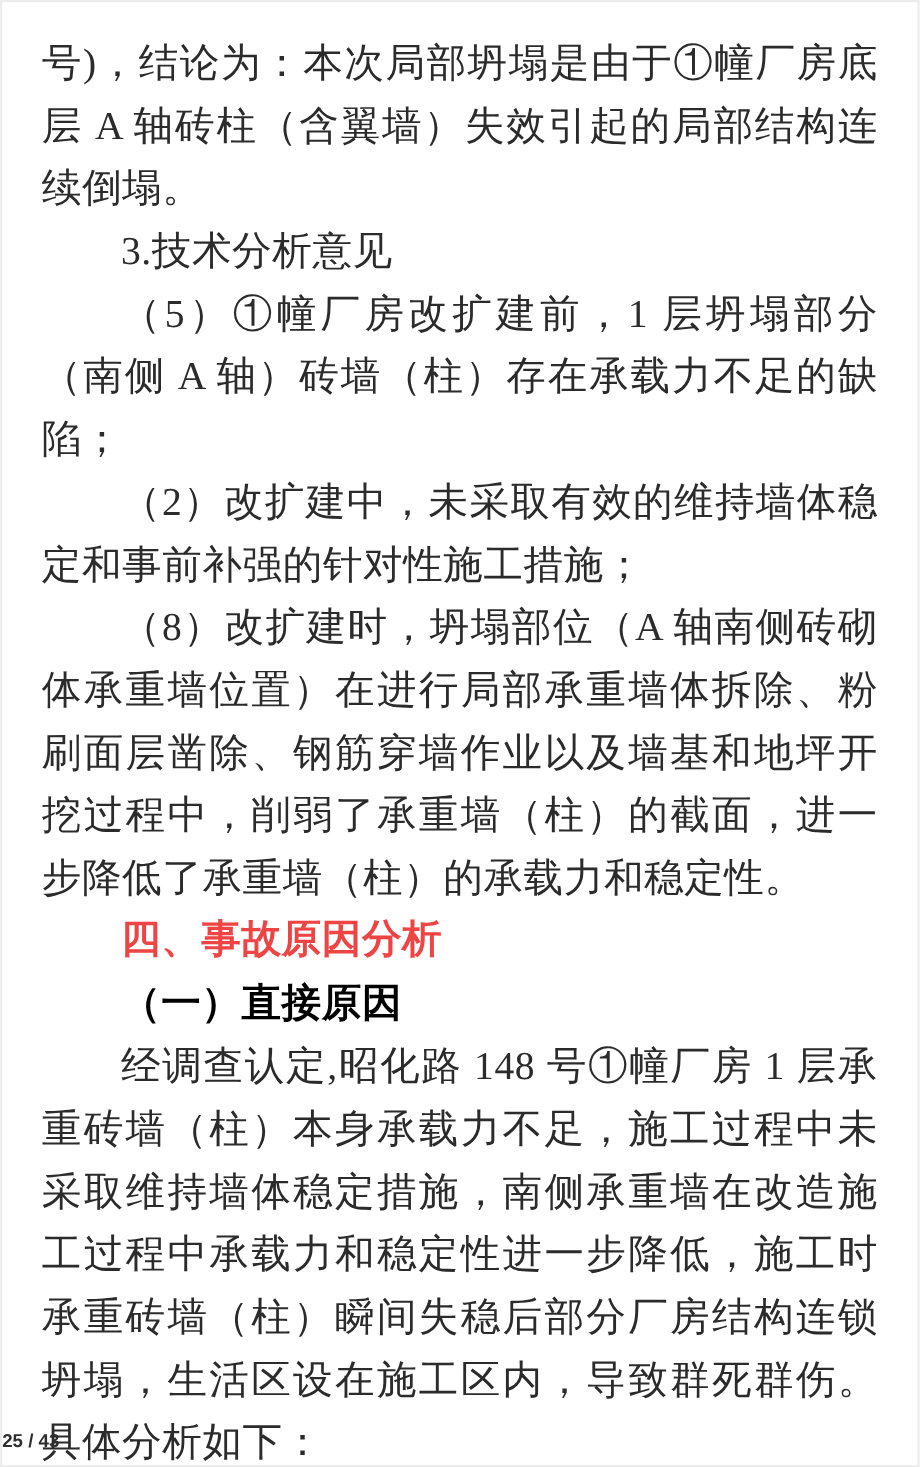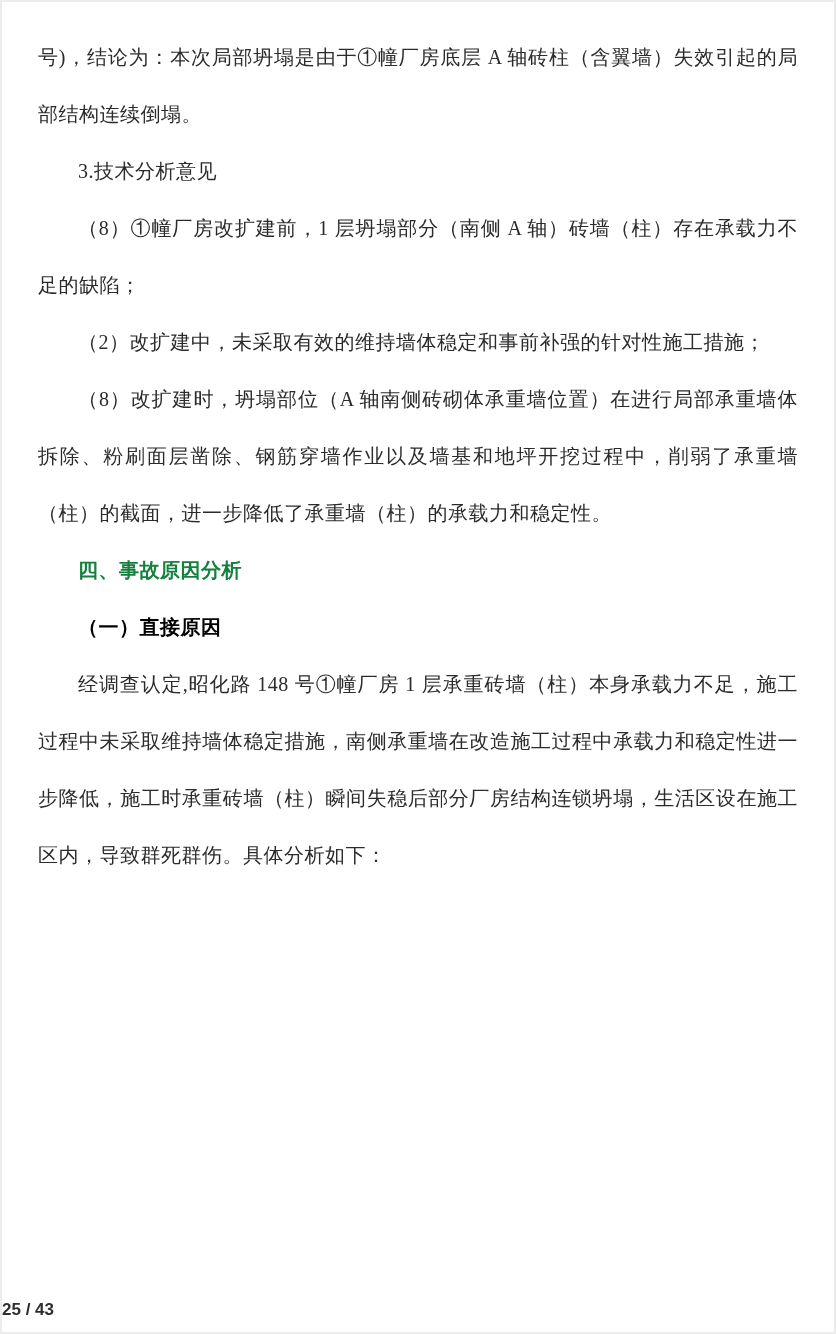--- a/index.html
+++ b/index.html
@@ -20,31 +20,31 @@
     color: #2b2b2b;
   }
   .content {
     position: absolute;
     left: 36px;
     right: 36px;
     top: 27px;
   }
   .content p {
     margin: 0;
-    font-size: 20px;
+    font-size: 36px;
     line-height: 57px;
     letter-spacing: 0.5px;
     text-align: justify;
     text-justify: inter-ideograph;
   }
   .content p.indent { text-indent: 2em; }
   .content p.heading1 {
-    font-family: Liberation Sans, sans-serif;
+    font-family: Liberation Mono, monospace;
     font-weight: 700;
-    color: #15803d;
+    color: #ef4444;
   }
   .content p.heading2 {
     font-weight: 700;
     color: #000000;
   }
   .footer {
     position: absolute;
     left: 0;
     right: 0;
     bottom: 12px;
@@ -54,21 +54,21 @@
     color: #2e2e2e;
   }
 </style>
 </head>
 <body>
 
 <div class="page">
   <main class="content" id="paragraphs">
       <p class="body">号)，结论为：本次局部坍塌是由于①幢厂房底层 A 轴砖柱（含翼墙）失效引起的局部结构连续倒塌。</p>
       <p class="body indent">3.技术分析意见</p>
-      <p class="body indent">（8）①幢厂房改扩建前，1 层坍塌部分（南侧 A 轴）砖墙（柱）存在承载力不足的缺陷；</p>
+      <p class="body indent">（5）①幢厂房改扩建前，1 层坍塌部分（南侧 A 轴）砖墙（柱）存在承载力不足的缺陷；</p>
       <p class="body indent">（2）改扩建中，未采取有效的维持墙体稳定和事前补强的针对性施工措施；</p>
       <p class="body indent">（8）改扩建时，坍塌部位（A 轴南侧砖砌体承重墙位置）在进行局部承重墙体拆除、粉刷面层凿除、钢筋穿墙作业以及墙基和地坪开挖过程中，削弱了承重墙（柱）的截面，进一步降低了承重墙（柱）的承载力和稳定性。</p>
       <p class="heading1 indent">四、事故原因分析</p>
       <p class="heading2 indent">（一）直接原因</p>
       <p class="body indent">经调查认定,昭化路 148 号①幢厂房 1 层承重砖墙（柱）本身承载力不足，施工过程中未采取维持墙体稳定措施，南侧承重墙在改造施工过程中承载力和稳定性进一步降低，施工时承重砖墙（柱）瞬间失稳后部分厂房结构连锁坍塌，生活区设在施工区内，导致群死群伤。具体分析如下：</p>
     </main>
   <footer class="footer">
     <span>25 / 43</span>
   </footer>
 </div>

